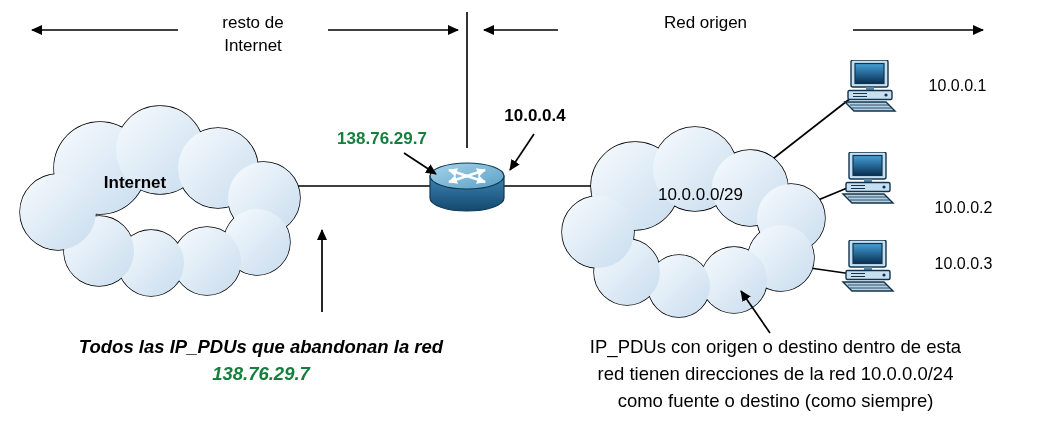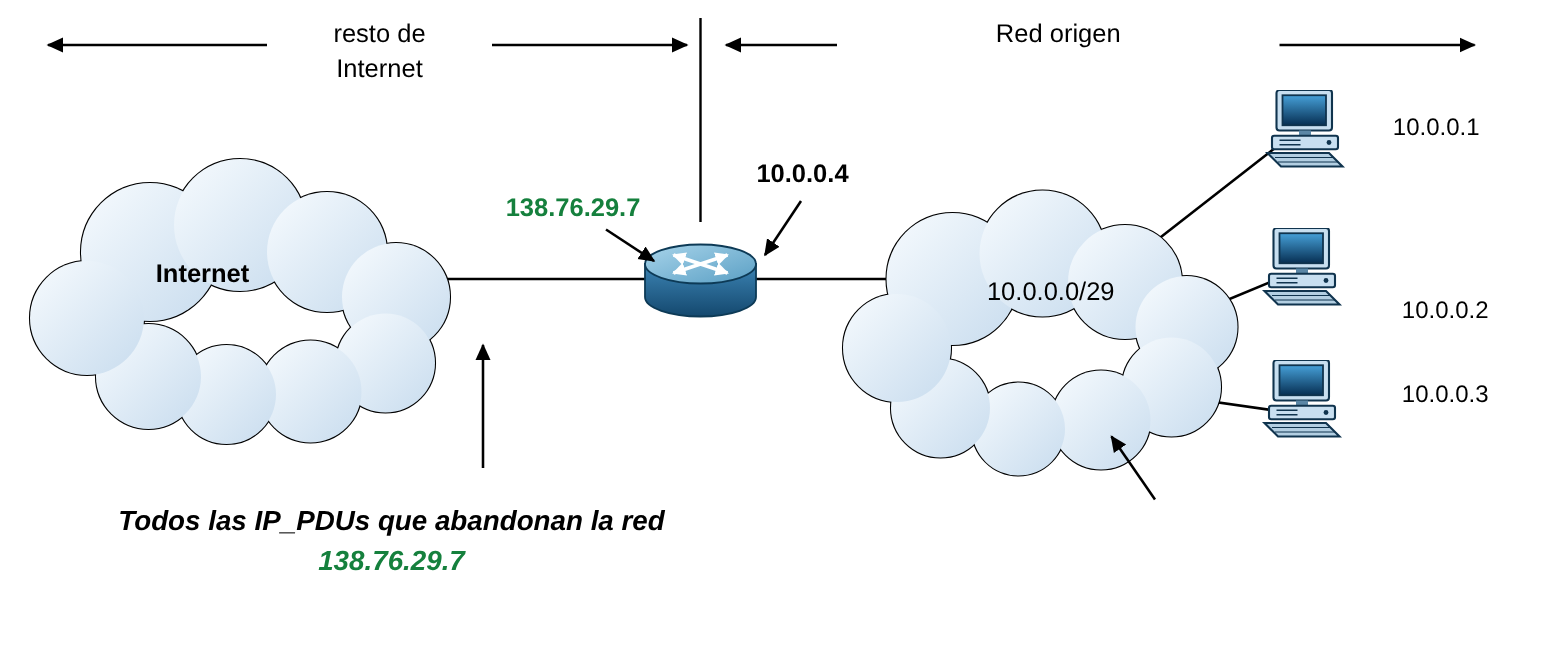--- a/index.html
+++ b/index.html
@@ -153,14 +153,19 @@
 
   <div class="txt host-label" style="left:920px;top:77px;width:75px;">10.0.0.1</div>
   <div class="txt host-label" style="left:926px;top:169px;width:75px;margin-top:30px;">10.0.0.2</div>
   <div class="txt host-label" style="left:926px;top:255px;width:75px;">10.0.0.3</div>
 
   <div class="txt note-left" style="left:15px;top:333px;width:492px;">
     <div>Todos las IP_PDUs que abandonan la red</div>
     <div class="blue b">138.76.29.7</div>
   </div>
 
+  <div class="txt note-right" style="left:523px;top:333px;width:505px;">
+    <div>IP_PDUs con origen o destino dentro de esta</div>
+    <div>red tienen direcciones de la red 10.0.0.0/24</div>
+    <div>como fuente o destino (como siempre)</div>
+  </div>
 
 </div>
 
 </body></html>

